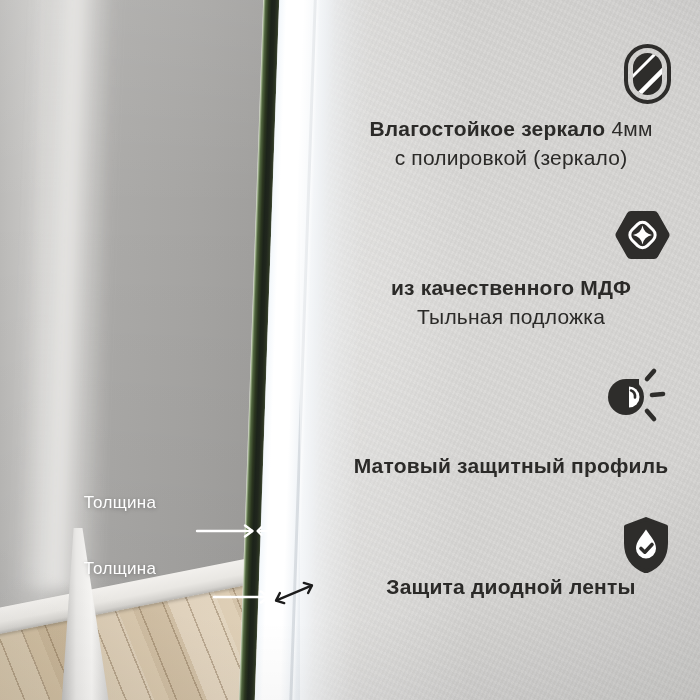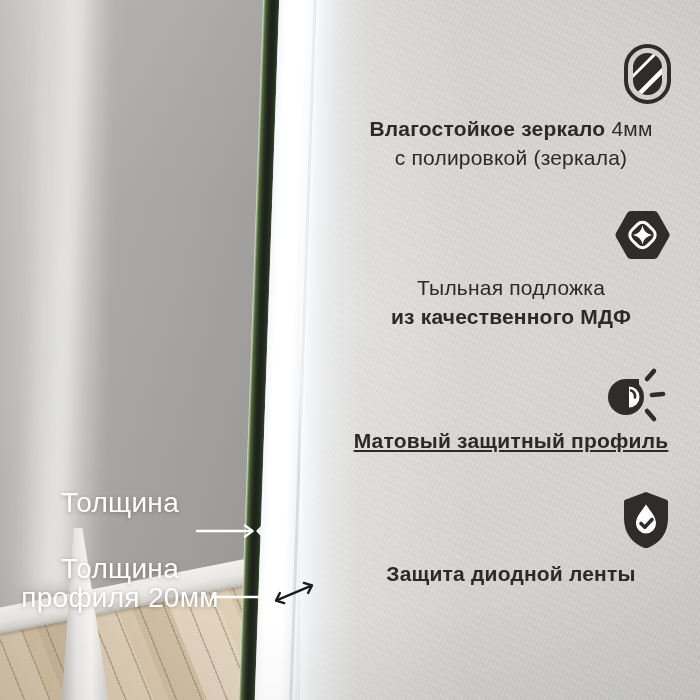--- a/index.html
+++ b/index.html
@@ -85,26 +85,26 @@
     display:flex;flex-direction:column;align-items:flex-end;
   }
   .f-icon{flex:0 0 auto;line-height:0;}
   .f-text{
     width:320px;text-align:center;color:#2b2a28;
     font-size:21px;line-height:28.5px;letter-spacing:.2px;
   }
   .f-text .b{font-weight:700;}
   .i1{margin-top:44px;} .t1{margin-top:11px;}
   .i2{margin-top:36px;} .t2{margin-top:12px;}
-  .i3{margin-top:31px;} .t3{margin-top:1px;text-decoration:underline;}
-  .i4{margin-top:36px;} .t4{margin-top:12px;}
+  .i3{margin-top:31px;} .t3{margin-top:26px;}
+  .i4{margin-top:36px;} .t4{}
   
   .measure{
     position:absolute;left:20px;width:200px;text-align:center;color:#ffffff;
-    font-size:28px;line-height:29px;letter-spacing:.3px;
+    font-size:17px;line-height:29px;letter-spacing:.3px;
     text-shadow:0 1px 4px rgba(0,0,0,.28);
   }
   .m-a{top:488px;}
   .m-b{top:554px;}
   .arrows{position:absolute;left:0;top:0;pointer-events:none;}
 </style>
 </head>
 <body>
 
 <div class="stage">
@@ -139,35 +139,35 @@
           </defs>
         <g clip-path="url(#cp-pill)">
           <rect x="9" y="9" width="29" height="42" fill="#2e2d2b"></rect>
           <line x1="1" y1="40" x2="46" y2="-5" stroke="#ffffff" stroke-width="3"></line>
           <line x1="5" y1="60" x2="50" y2="15" stroke="#ffffff" stroke-width="4.5"></line>
         </g>
       </svg>
     </div>
     <div class="f-text t1">
       <div><span class="b">Влагостойкое зеркало</span><span> 4мм</span></div>
-      <div><span class="b"></span><span>с полировкой (зеркала)</span></div>
+      <div><span class="b"></span><span>с полировкой (зеркало)</span></div>
     </div>
 
     <div class="f-icon i2">
       <svg width="57" height="54" viewBox="0 0 57 54">
         <polygon points="6,27 17,7.5 40,7.5 51,27 40,46.5 17,46.5" fill="#2e2d2b" stroke="#2e2d2b" stroke-width="9" stroke-linejoin="round"></polygon>
         <g transform="rotate(45 28.5 27)">
           <rect x="17.5" y="16" width="22" height="22" rx="7" fill="none" stroke="#ffffff" stroke-width="3"></rect>
         </g>
         <path d="M28.5 17.5 Q30 25.5 38 27 Q30 28.5 28.5 36.5 Q27 28.5 19 27 Q27 25.5 28.5 17.5 Z" fill="#ffffff"></path>
       </svg>
     </div>
     <div class="f-text t2">
+      <div><span class="b">из качественного МДФ</span><span></span></div>
       <div><span class="b"></span><span>Тыльная подложка</span></div>
-      <div><span class="b">из качественного МДФ</span><span></span></div>
     </div>
 
     <div class="f-icon i3">
       <svg width="68" height="64" viewBox="0 0 68 64">
         <circle cx="23" cy="35" r="18" fill="#2e2d2b"></circle>
         <rect x="23" y="17" width="13" height="18" fill="#2e2d2b"></rect>
         <path d="M26 24.5 a10.5 10.5 0 0 1 0 21 Z" fill="#ffffff"></path>
         <path d="M28 28.5 q4.5 1.5 4 7" stroke="#2e2d2b" stroke-width="2.6" fill="none" stroke-linecap="round"></path>
         <line x1="44" y1="17" x2="51" y2="9" stroke="#2e2d2b" stroke-width="4.6" stroke-linecap="round"></line>
         <line x1="49" y1="33" x2="60" y2="32" stroke="#2e2d2b" stroke-width="4.6" stroke-linecap="round"></line>
@@ -189,21 +189,20 @@
       <div><span class="b">Защита диодной ленты</span><span></span></div>
     </div>
 
   </div>
 
   <div class="measure m-a">
     <div>Толщина</div>
   </div>
   <div class="measure m-b">
     <div>Толщина</div>
-    <div>профиля 20мм</div>
   </div>
 
   <svg class="arrows" width="700" height="700" viewBox="0 0 700 700">
     <g stroke="#ffffff" stroke-width="2.4" fill="none" stroke-linecap="round" stroke-linejoin="round">
       <line x1="197" y1="531" x2="252" y2="531"></line>
       <path d="M245 525.5 L252.5 531 L245 536.5"></path>
     </g>
     <g stroke="#ffffff" stroke-width="2.2" fill="none" stroke-linecap="round" stroke-linejoin="round">
       <line x1="258" y1="531" x2="273" y2="531"></line>
       <path d="M261.5 527 L257.5 531 L261.5 535"></path>

